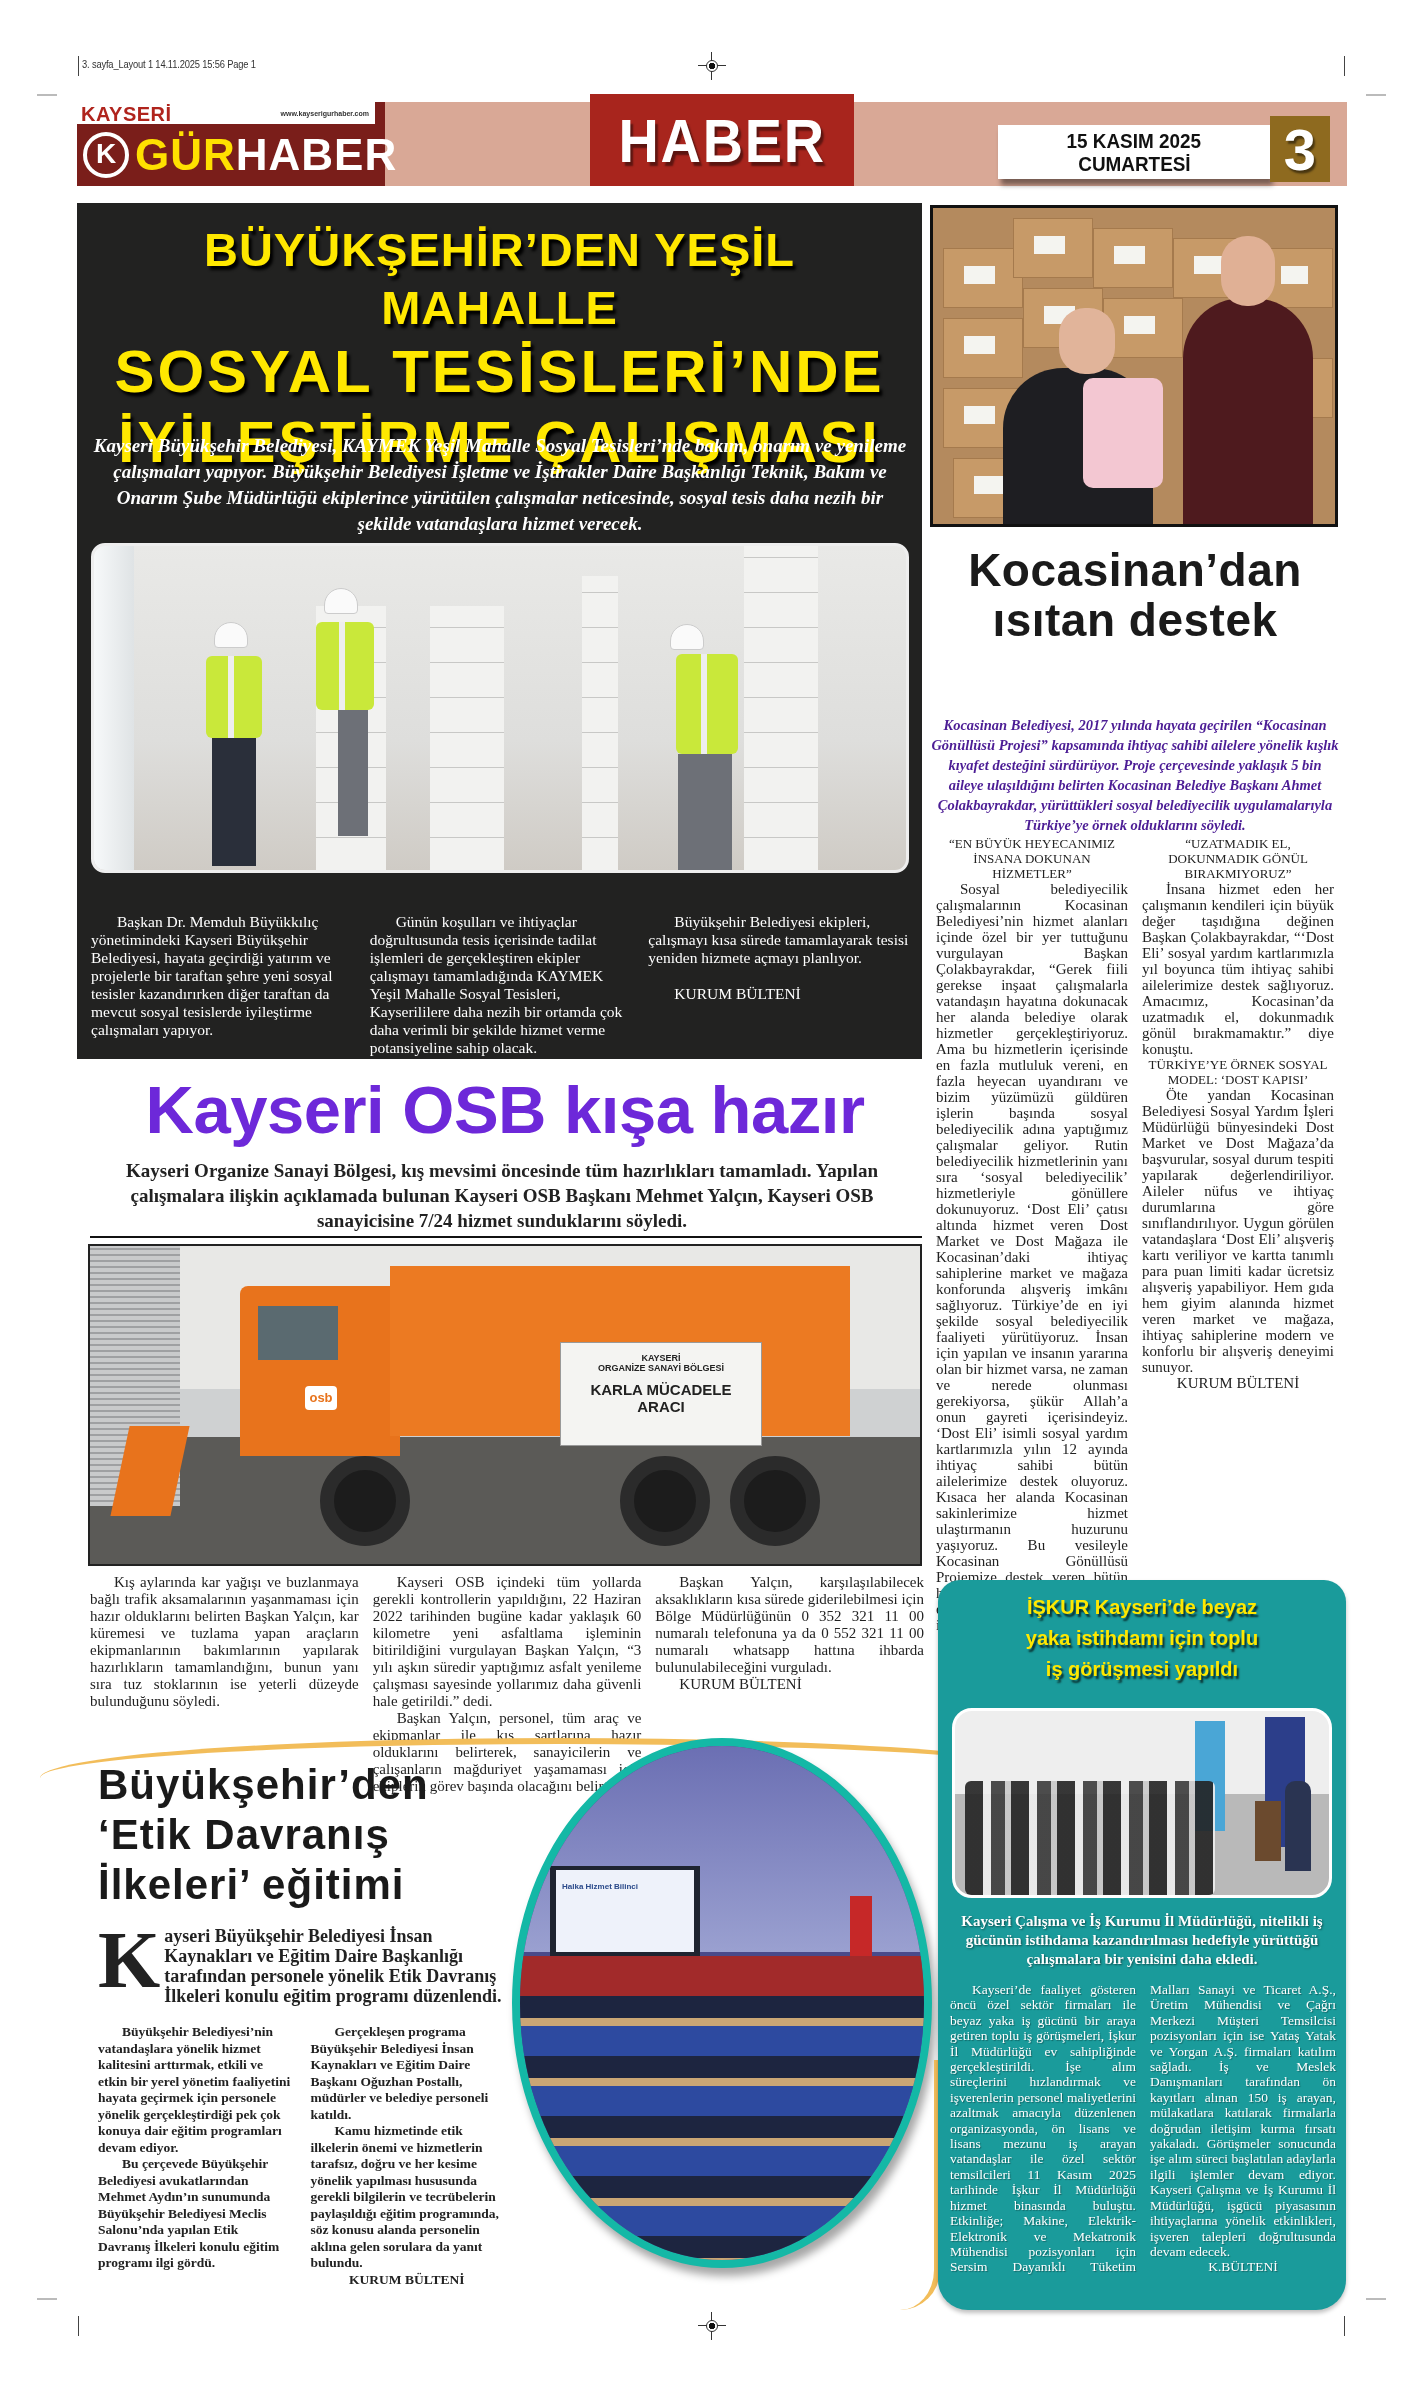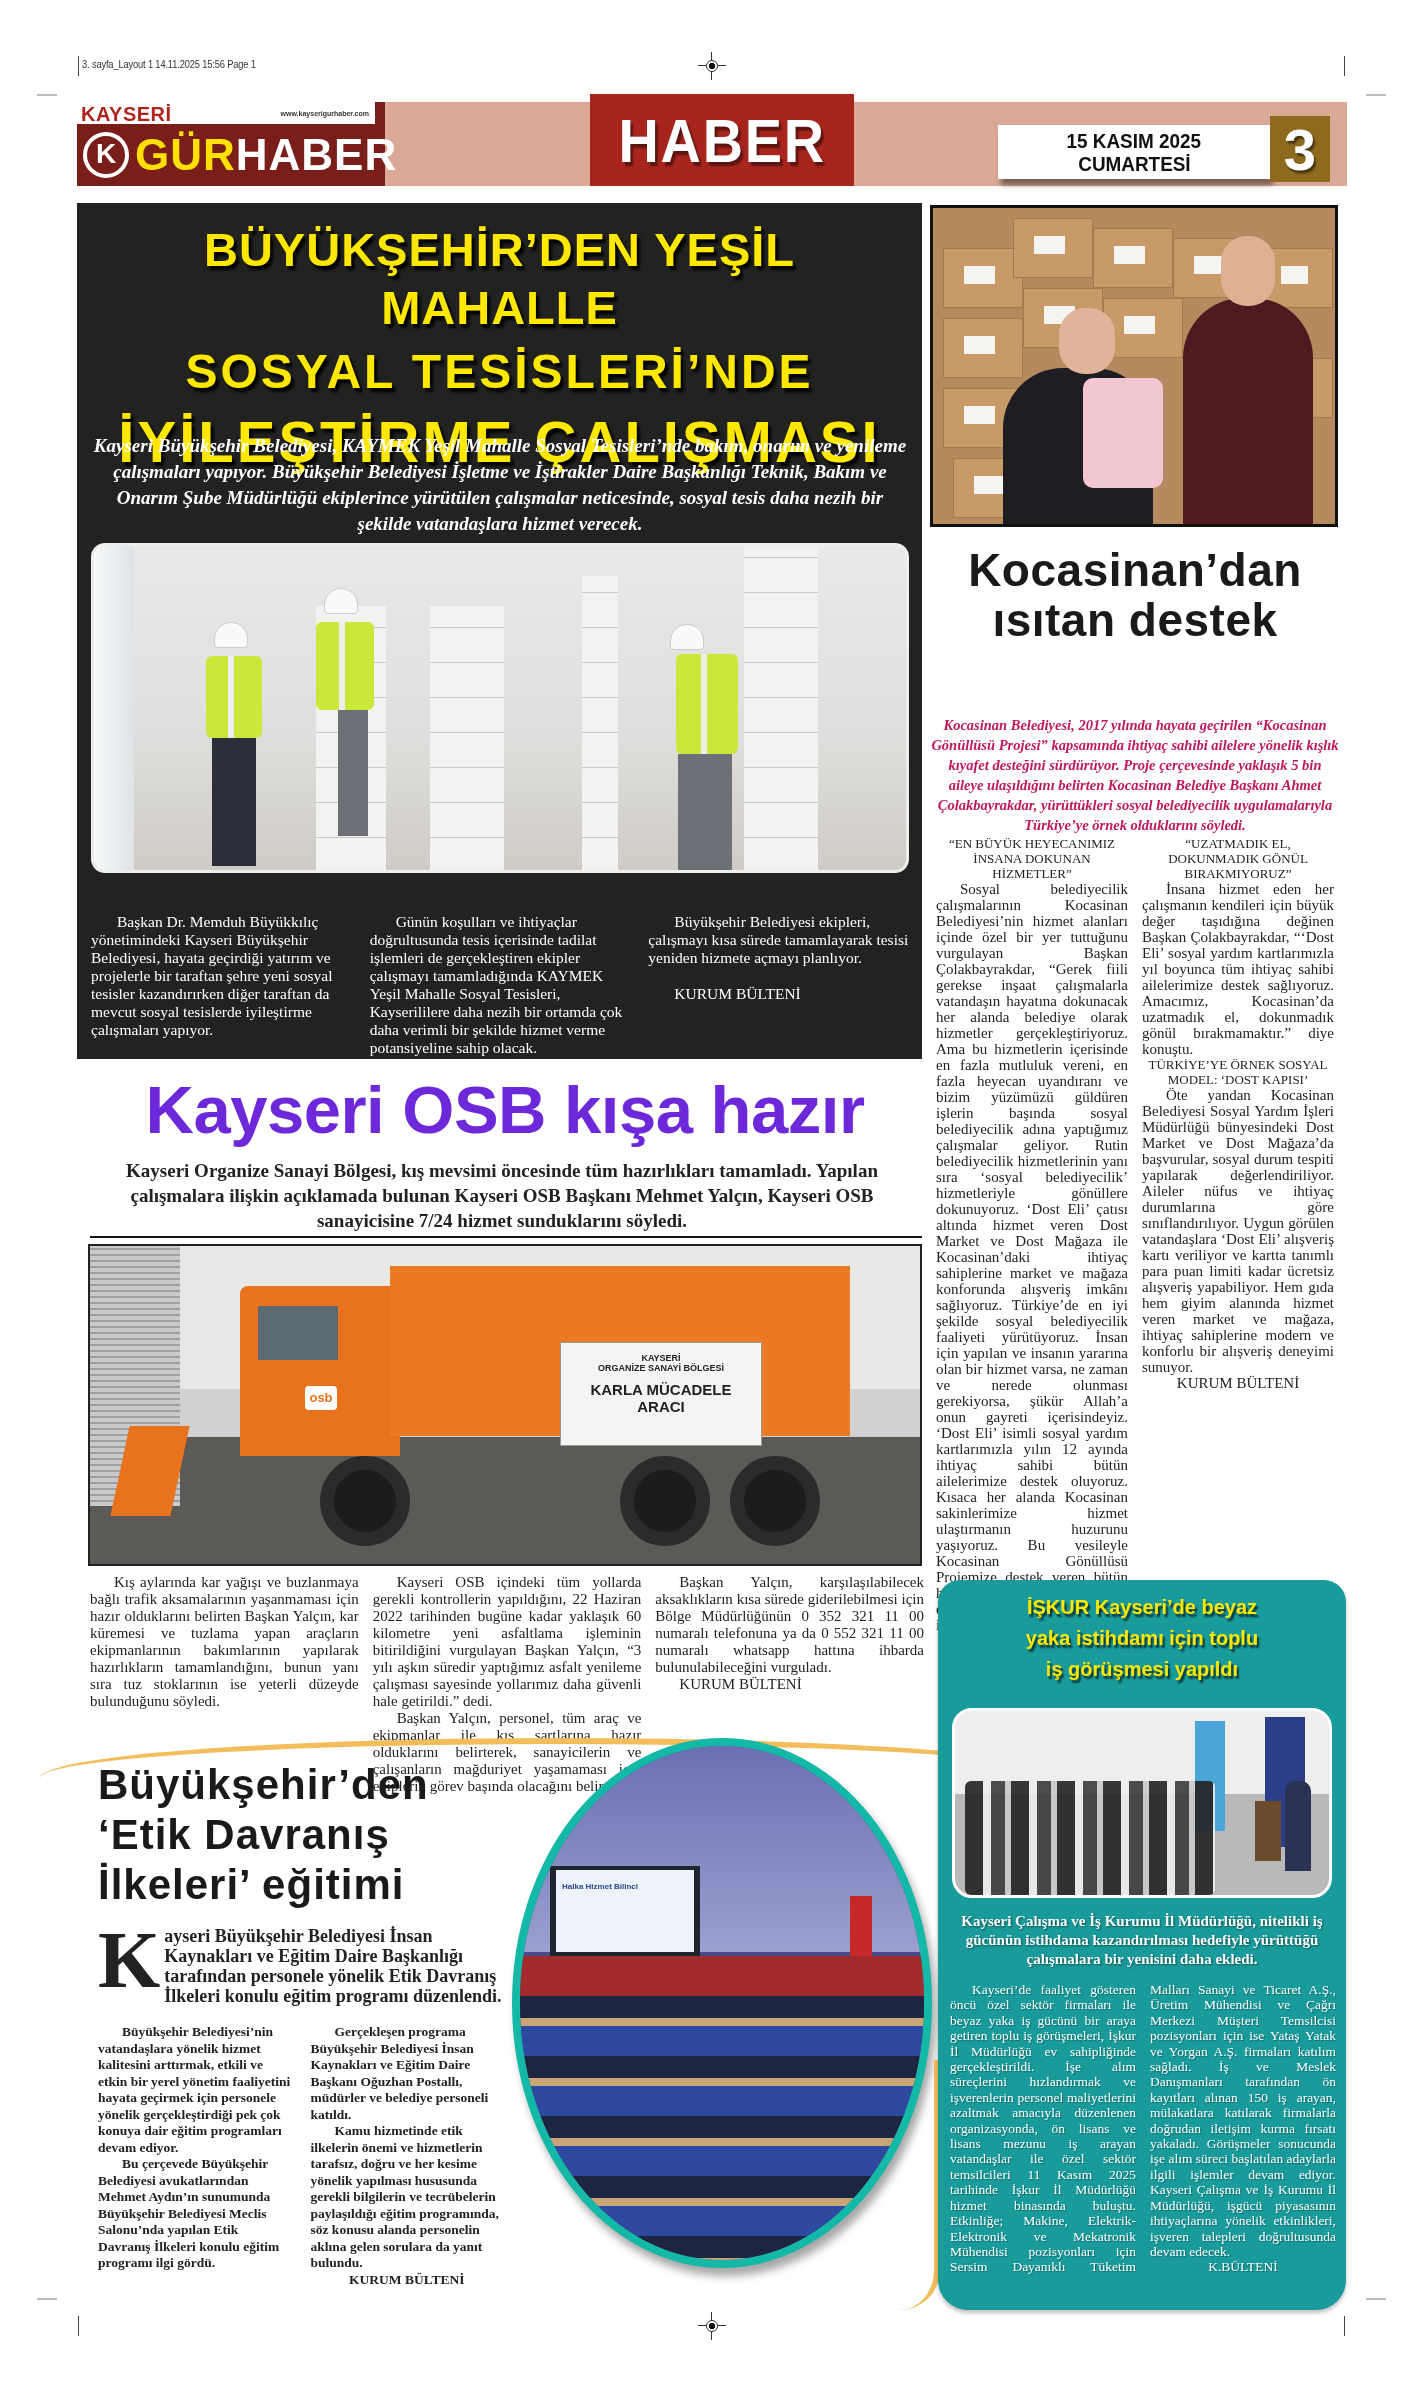--- a/index.html
+++ b/index.html
@@ -30,42 +30,42 @@
   .section-title { font-family: "Liberation Sans", sans-serif; font-weight: bold; font-size: 62px; color: #fff; letter-spacing: 2px; text-shadow: 3px 4px 2px rgba(0,0,0,0.45); transform: scaleX(0.9); }
   .date-box { position: absolute; left: 921px; top: 23px; width: 272px; height: 54px; background: #fff; box-shadow: 3px 6px 5px rgba(0,0,0,0.45); display: flex; flex-direction: column; align-items: center; justify-content: center; }
   .date-line { font-family: "Liberation Sans", sans-serif; font-weight: bold; font-size: 21px; color: #111; line-height: 23px; transform: scaleX(0.9); }
   .page-num-box { position: absolute; left: 1193px; top: 14px; width: 60px; height: 66px; background: #8e6a1f; display: flex; align-items: center; justify-content: center; }
   .page-num { font-family: "Liberation Sans", sans-serif; font-weight: bold; font-size: 58px; color: #fff; text-shadow: 2px 3px 2px rgba(0,0,0,0.5); }
 
   
   .lead { position: absolute; left: 77px; top: 203px; width: 845px; height: 856px; background: #222221; }
   .lead-headline { position: absolute; left: 10px; top: 18px; width: 825px; text-align: center; font-family: "Liberation Sans", sans-serif; font-weight: bold; color: #ffe800; text-shadow: 3px 4px 3px #000; }
   .lead-h1 { font-size: 47px; line-height: 58px; letter-spacing: 1px; }
-  .lead-h2 { font-size: 48px; line-height: 70px; letter-spacing: 3px; }
+  .lead-h2 { font-size: 60px; line-height: 70px; letter-spacing: 3px; }
   .lead-h3 { font-size: 58px; line-height: 70px; letter-spacing: 3px; }
   .lead-deck { position: absolute; left: 14px; top: 230px; width: 818px; text-align: center; font-family: "Liberation Serif", serif; font-style: italic; font-weight: bold; font-size: 19px; line-height: 26px; color: #fff; }
   .lead-photo { position: absolute; left: 14px; top: 340px; width: 818px; height: 330px; border-radius: 14px; overflow: hidden; background: linear-gradient(180deg, #e9e9e7 0%, #dededc 60%, #cfcbc5 100%); border: 3px solid #eee; }
   .lead-cols { position: absolute; left: 14px; top: 684px; width: 820px; display: grid; grid-template-columns: 1fr 1fr 1fr; column-gap: 16px; color: #fff; font-size: 15.5px; line-height: 18px; }
   .lead-cols p { text-indent: 26px; margin-top: 26px; }
 
   
   .wall { position: absolute; background: repeating-linear-gradient(0deg, #f2f2f0 0 34px, #c8c8c6 34px 35px), #f2f2f0; }
   .worker { position: absolute; }
   .vest { position: absolute; background: #c9e83a; border-radius: 6px; }
   .vest::after { content: ""; position: absolute; left: 40%; top: 0; width: 6px; height: 100%; background: #eee; }
   .helmet { position: absolute; width: 34px; height: 26px; border-radius: 17px 17px 4px 4px; background: #fafafa; border: 1px solid #ccc; }
   .legs { position: absolute; background: #2a2f3a; }
   .legs.gray { background: #6d7077; }
 
   
   .koca-photo { position: absolute; left: 930px; top: 205px; width: 408px; height: 322px; border: 3px solid #111; overflow: hidden; background: #b48a5e; }
   .box { position: absolute; background: #c79a68; border: 1px solid #a57a4d; }
   .box::after { content: ""; position: absolute; left: 25%; top: 30%; width: 40%; height: 30%; background: #f4f4f0; }
   .koca-headline { position: absolute; left: 930px; top: 545px; width: 410px; text-align: center; font-family: "Liberation Sans", sans-serif; font-weight: bold; font-size: 46px; line-height: 50px; color: #1a1a1a; letter-spacing: 0.5px; }
-  .koca-deck { position: absolute; left: 930px; top: 715px; width: 410px; text-align: center; font-style: italic; font-weight: bold; font-size: 14.5px; line-height: 20px; color: #be185d; }
+  .koca-deck { position: absolute; left: 930px; top: 715px; width: 410px; text-align: center; font-style: italic; font-weight: bold; font-size: 14.5px; line-height: 20px; color: #4c1d95; }
   .koca-cols { position: absolute; left: 936px; top: 836px; width: 398px; display: grid; grid-template-columns: 1fr 1fr; column-gap: 14px; font-size: 15px; line-height: 16px; text-align: justify; color: #222; }
   .koca-cols .sub { text-align: center; text-indent: 0; font-size: 13px; line-height: 15px; }
   .koca-cols p { text-indent: 24px; }
   .sign { text-align: center; text-indent: 0 !important; }
 
   
   .osb-headline { position: absolute; left: 85px; top: 1070px; width: 840px; text-align: center; font-family: "Liberation Sans", sans-serif; font-weight: bold; font-size: 67px; line-height: 80px; color: #6d28d9; letter-spacing: -0.5px; }
   .osb-deck { position: absolute; left: 82px; top: 1158px; width: 840px; text-align: center; font-weight: bold; font-size: 19px; line-height: 25px; color: #222; }
   .osb-rule { position: absolute; left: 90px; top: 1236px; width: 832px; height: 2px; background: #111; }
   .osb-photo { position: absolute; left: 88px; top: 1244px; width: 834px; height: 322px; border: 2px solid #222; overflow: hidden; background: linear-gradient(180deg, #e8e8e6 0 45%, #cfd1d2 45% 60%, #5b5a57 60% 100%); }

